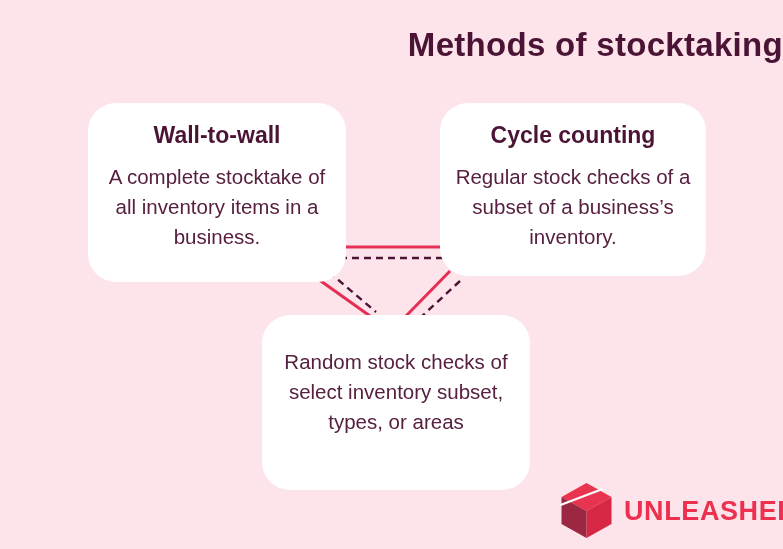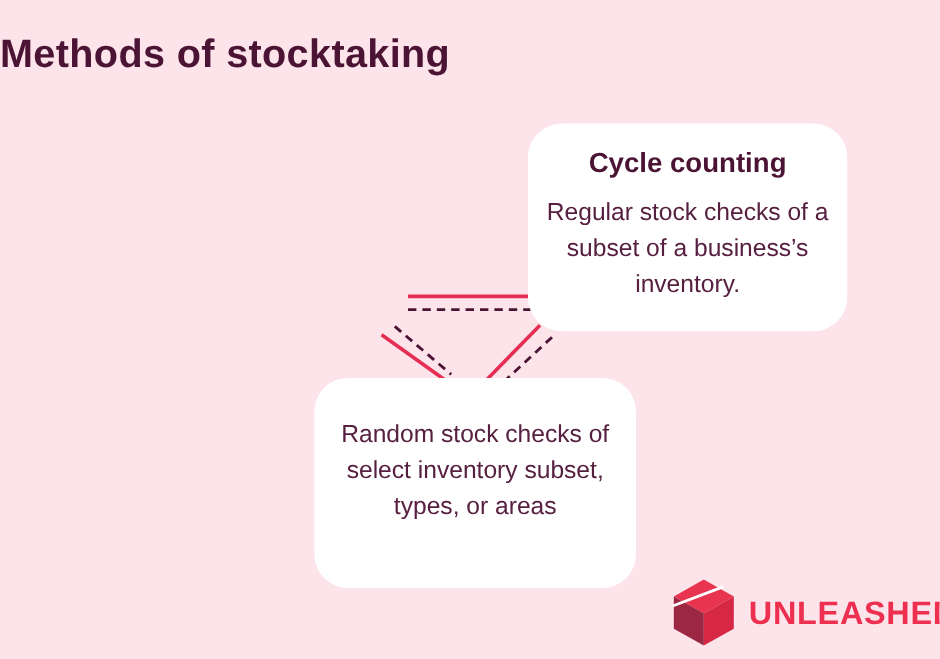--- a/index.html
+++ b/index.html
@@ -11,21 +11,21 @@
   }
   .canvas {
     position: relative;
     width: 783px; height: 549px;
     background: var(--bg, #fce4ea);
   }
   .page-title {
     position: absolute;
     top: 26px; left: 0;
     width: 100%;
-    text-align: left;
+    text-align: right;
     font-size: 33px;
     font-weight: bold;
     letter-spacing: 0.3px;
     color: var(--text-dark, #4b1434);
     z-index: 2;
   }
   .connectors {
     position: absolute;
     left: 0; top: 0;
     width: 783px; height: 549px;
@@ -89,20 +89,24 @@
     <line class="line-solid" x1="340" y1="247" x2="446" y2="247"></line>
     <line class="line-dashed" x1="340" y1="258" x2="446" y2="258"></line>
 
     <line class="line-solid" x1="318" y1="279" x2="370" y2="316"></line>
     <line class="line-dashed" x1="329" y1="272" x2="376" y2="312"></line>
 
     <line class="line-solid" x1="450" y1="271" x2="406" y2="316"></line>
     <line class="line-dashed" x1="460" y1="281" x2="420" y2="318"></line>
   </svg>
 
+  <div class="card" id="card-wall">
+    <div class="card-heading">Wall-to-wall</div>
+    <div class="card-body">A complete stocktake of all inventory items in a business.</div>
+  </div>
 
   <div class="card" id="card-cycle">
     <div class="card-heading">Cycle counting</div>
     <div class="card-body">Regular stock checks of a subset of a business’s inventory.</div>
   </div>
 
   <div class="card" id="card-spot">
     <div class="card-body">Random stock checks of select inventory subset, types, or areas</div>
   </div>
 

